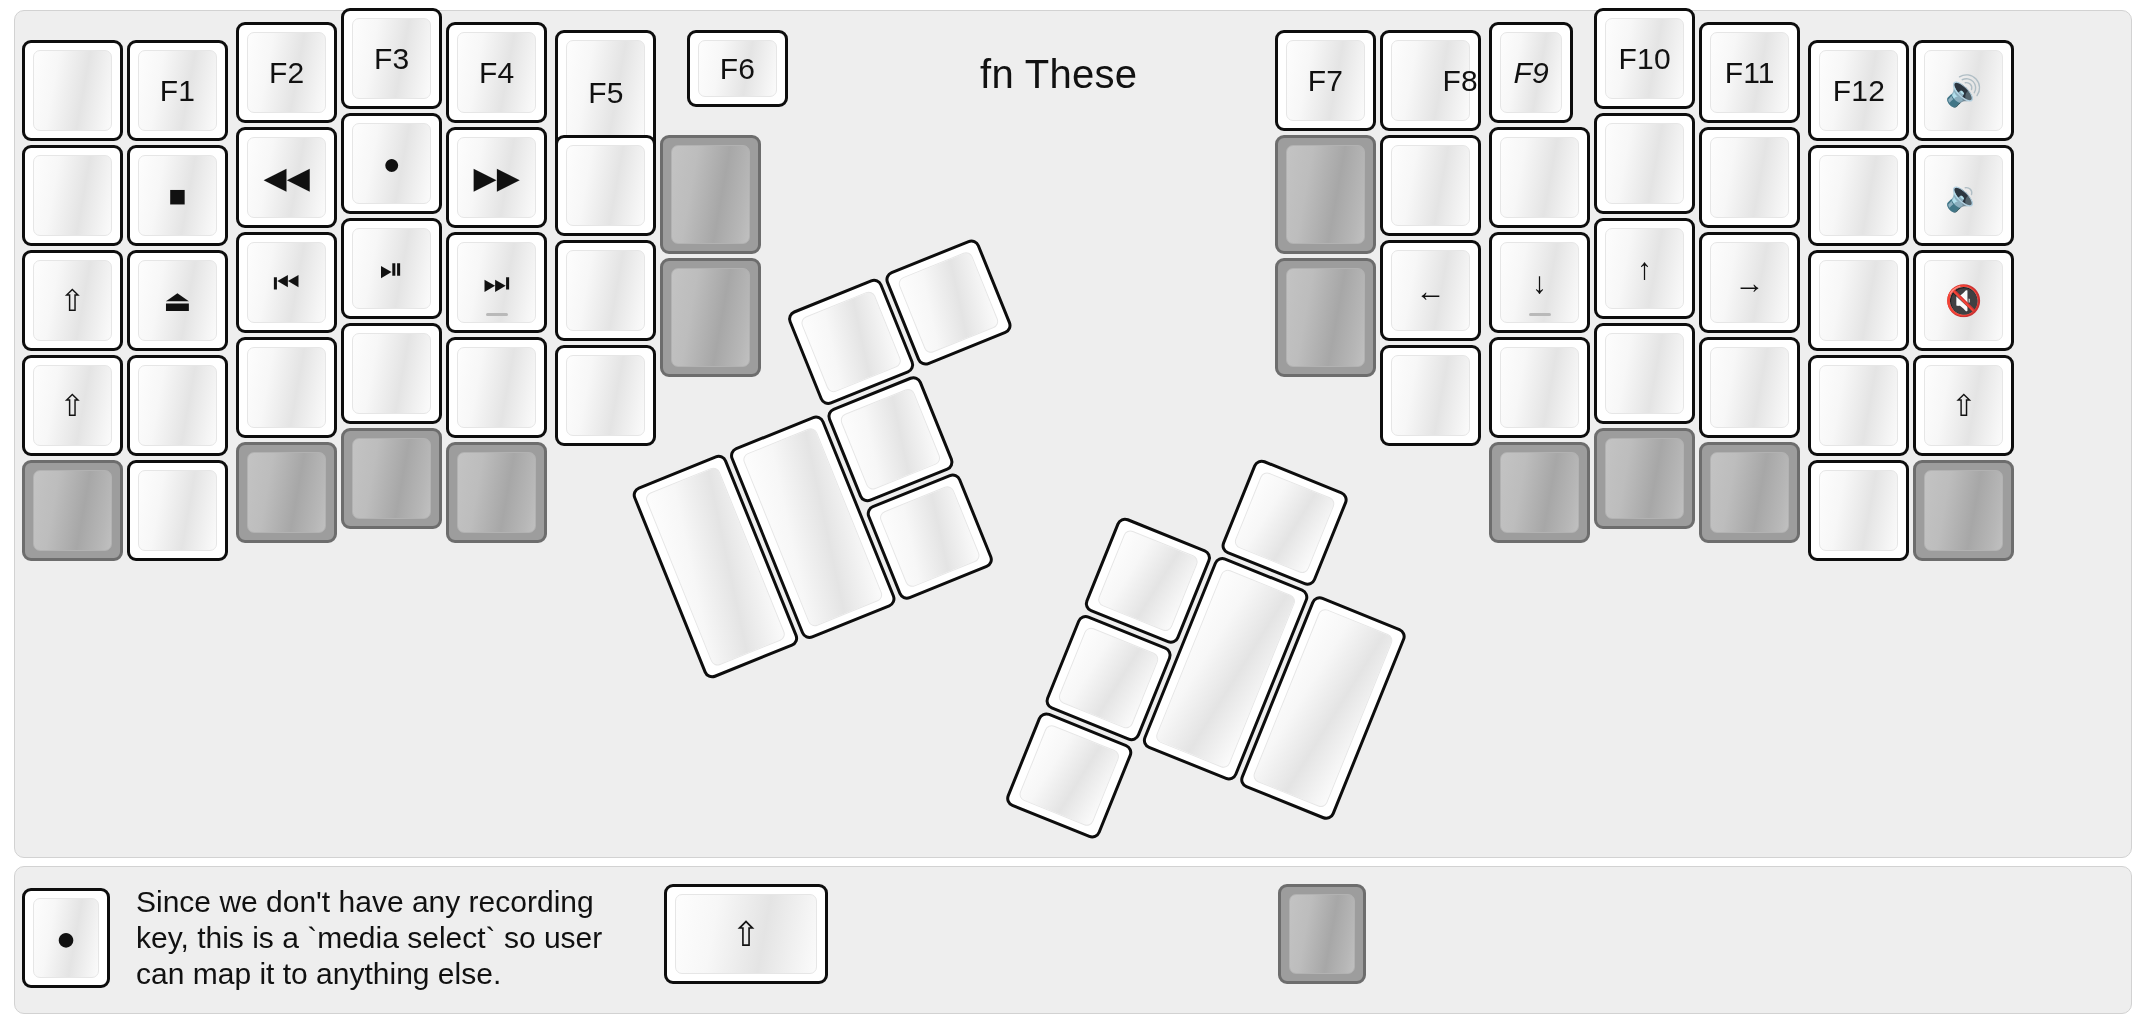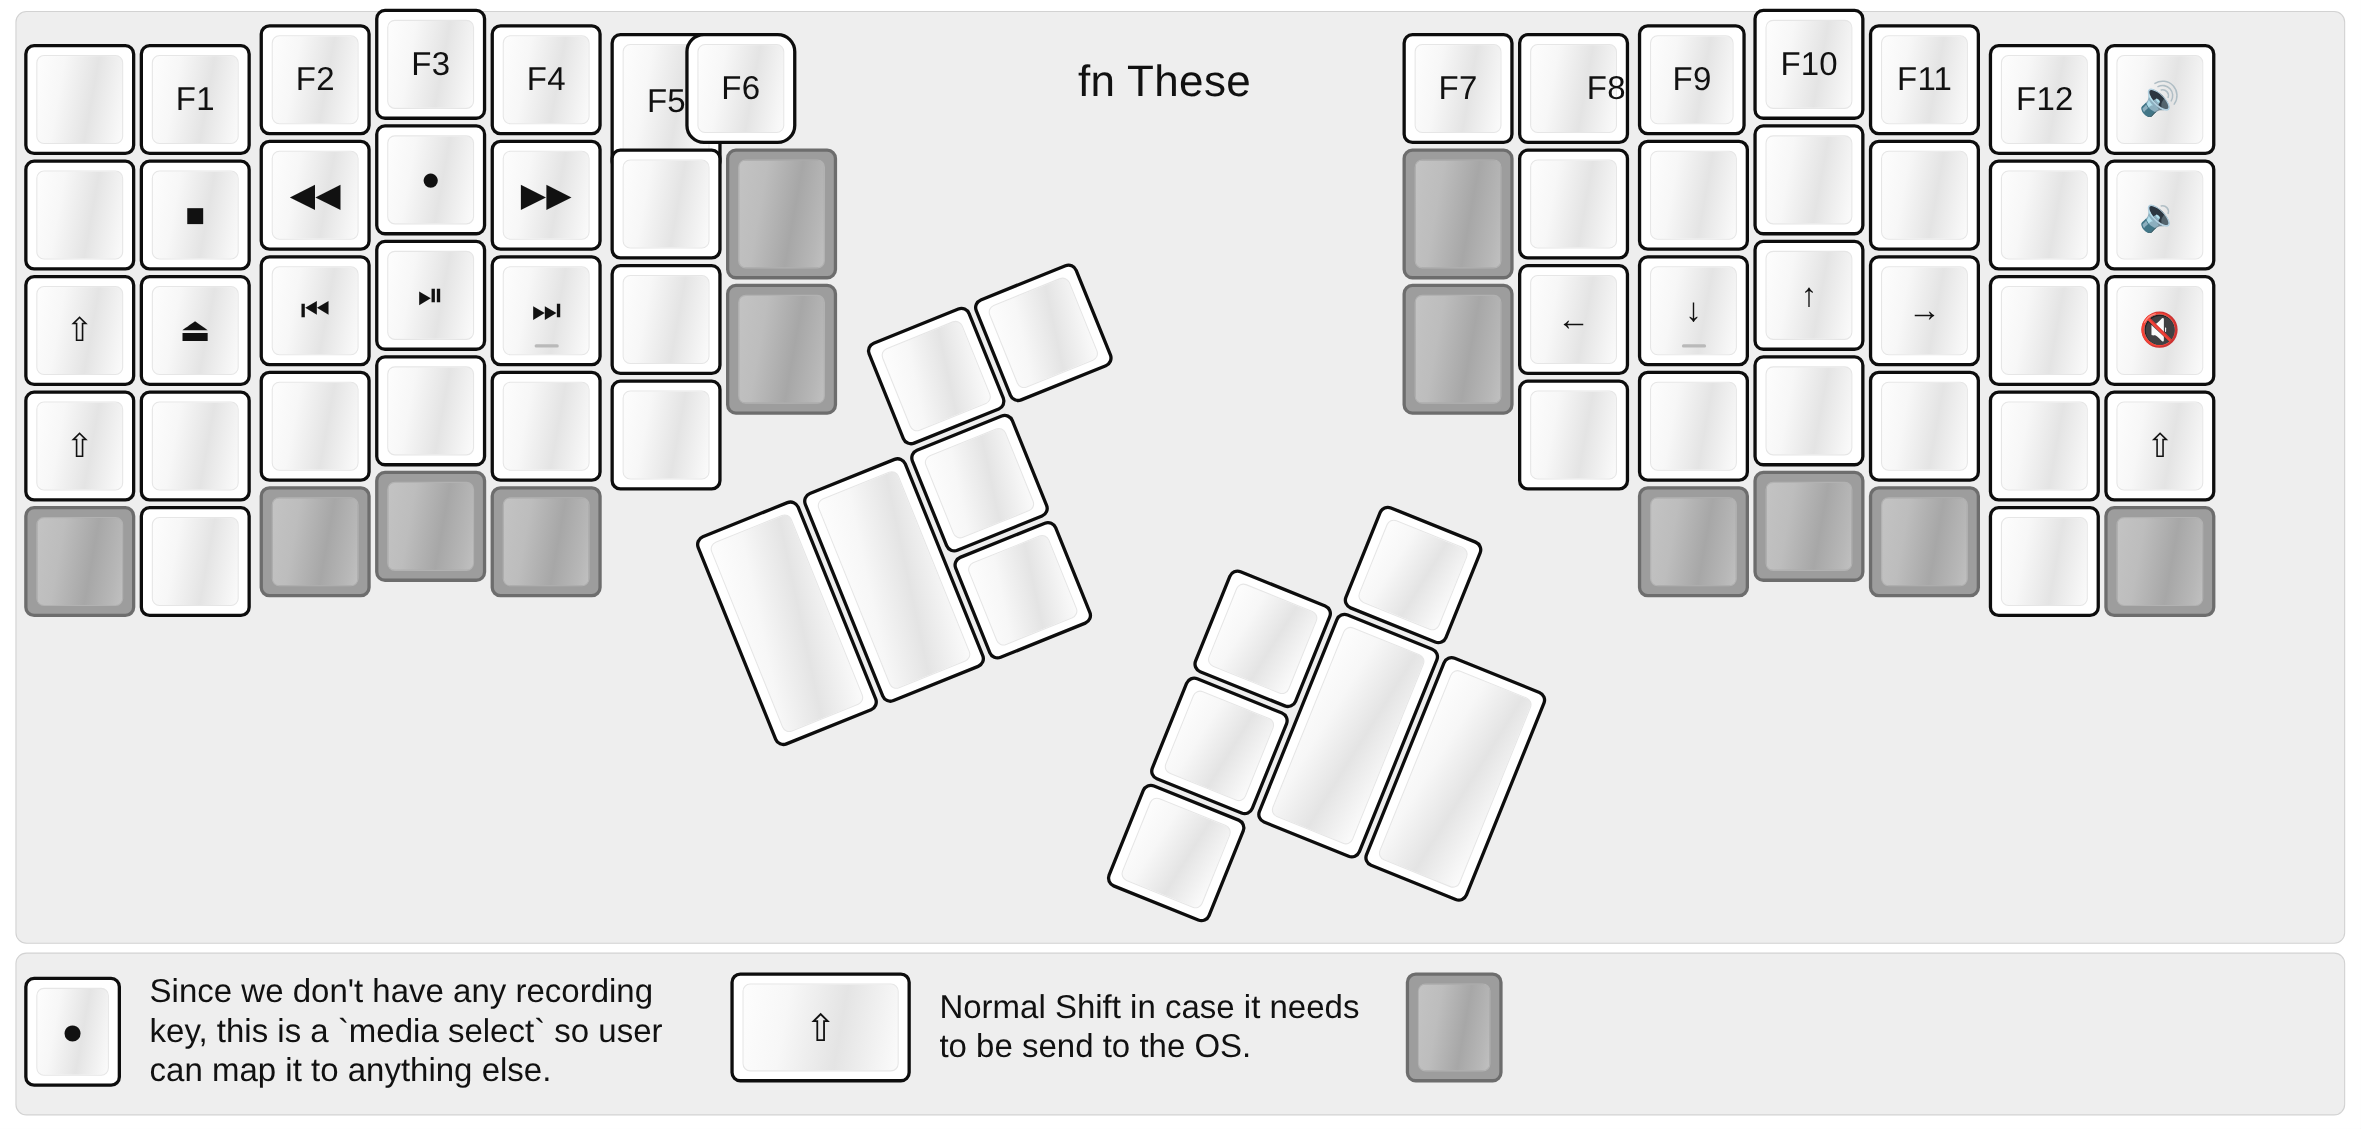--- a/index.html
+++ b/index.html
@@ -220,21 +220,21 @@
       </div>
       <div class="key" style="left: 555.4px; top: 135px; width: 101px; height: 101px;">
         <div class="cap"></div>
       </div>
       <div class="key" style="left: 555.4px; top: 240px; width: 101px; height: 101px;">
         <div class="cap"></div>
       </div>
       <div class="key" style="left: 555.4px; top: 345px; width: 101px; height: 101px;">
         <div class="cap"></div>
       </div>
-      <div class="key" style="left: 623px; top: 30px; width: 101px; height: 101px; border-radius: 17px;">
+      <div class="key" style="left: 687px; top: 30px; width: 101px; height: 77px;">
         <div class="cap"></div>
         <span class="lbl">F6</span>
       </div>
       <div class="key trans" style="left: 660.4px; top: 135px; width: 101px; height: 119px;">
         <div class="cap"></div>
       </div>
       <div class="key trans" style="left: 660.4px; top: 258px; width: 101px; height: 119px;">
         <div class="cap"></div>
       </div>
     </div>
@@ -257,21 +257,21 @@
       <div class="key" style="left: 1380px; top: 135px; width: 101px; height: 101px;">
         <div class="cap"></div>
       </div>
       <div class="key" style="left: 1380px; top: 240px; width: 101px; height: 101px;">
         <div class="cap"></div>
         <span class="lbl glyph">←</span>
       </div>
       <div class="key" style="left: 1380px; top: 345px; width: 101px; height: 101px;">
         <div class="cap"></div>
       </div>
-      <div class="key" style="left: 1489.2px; top: 22px; width: 98px; height: 101px;">
+      <div class="key" style="left: 1489.2px; top: 22px; width: 84px; height: 101px; font-style: italic;">
         <div class="cap"></div>
         <span class="lbl">F9</span>
       </div>
       <div class="key" style="left: 1489.2px; top: 127px; width: 101px; height: 101px;">
         <div class="cap"></div>
       </div>
       <div class="key" style="left: 1489.2px; top: 232px; width: 101px; height: 101px;">
         <div class="cap"></div>
         <span class="lbl glyph">↓</span>
         <div class="bump"></div>
@@ -404,22 +404,20 @@
     <div class="legend-text">Since we don't have any recording
 key, this is a `media select` so user
 can map it to anything else.</div>
   </div>
 
   <div class="legend-item" id="legend-1">
     <div class="legend-key wide">
       <div class="cap"></div>
       <span class="lbl">⇧</span>
     </div>
-    <div class="legend-text">Normal Shift in case it needs
-to be send to the OS.</div>
   </div>
 
   <div class="legend-item" id="legend-2">
     <div class="legend-key trans">
       <div class="cap"></div>
     </div>
   </div>
 
 </div>
 

